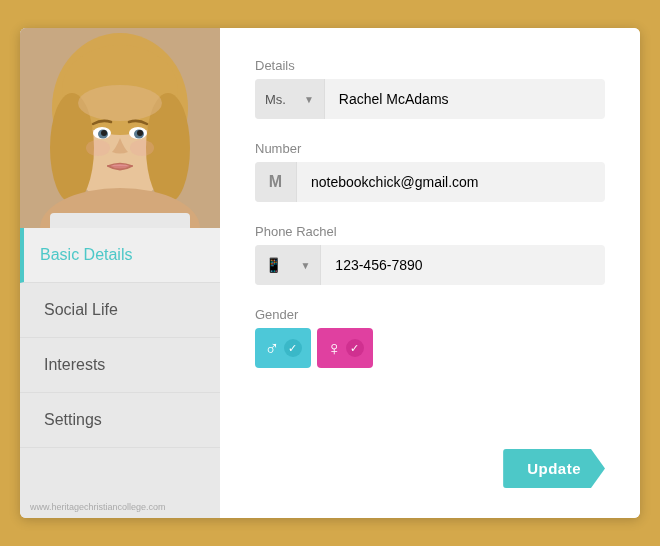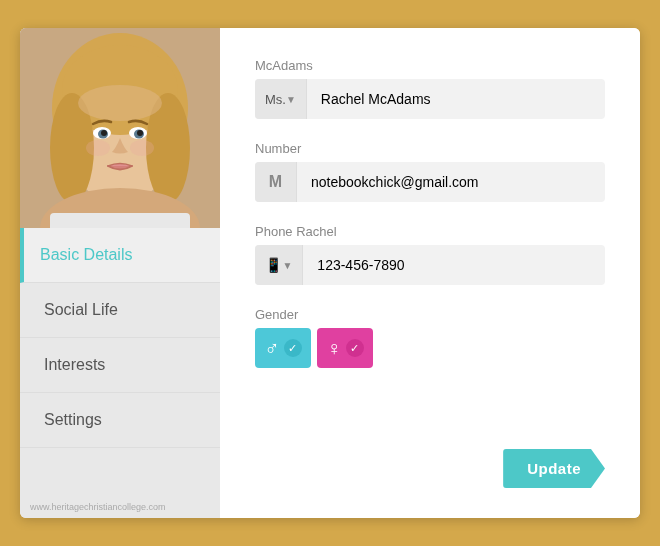--- a/index.html
+++ b/index.html
@@ -119,21 +119,21 @@
 
     .input-prefix {
       display: flex;
       align-items: center;
       justify-content: center;
       background: #e6e6e6;
       height: 100%;
       padding: 8px 10px;
       font-size: 13px;
       color: #555;
-      gap: 0;
+      gap: 18px;
       white-space: nowrap;
       border-right: 1px solid #ddd;
     }
 
     .input-prefix .dropdown-arrow {
       font-size: 10px;
       color: #888;
     }
 
     .input-icon {
@@ -298,21 +298,21 @@
     </div>
 
     <div class="watermark">
       <span>www.heritagechristiancollege.com</span>
     </div>
   </div>
 
   <div class="content">
 
     <div class="field-group">
-      <div class="field-label">McAdams</div>
+      <div class="field-label">Details</div>
       <div class="input-row">
         <div class="input-prefix">
           <span>Ms.</span>
           <span class="dropdown-arrow">▼</span>
         </div>
         <div class="input-value">Rachel McAdams</div>
       </div>
     </div>
 
     <div class="field-group">

